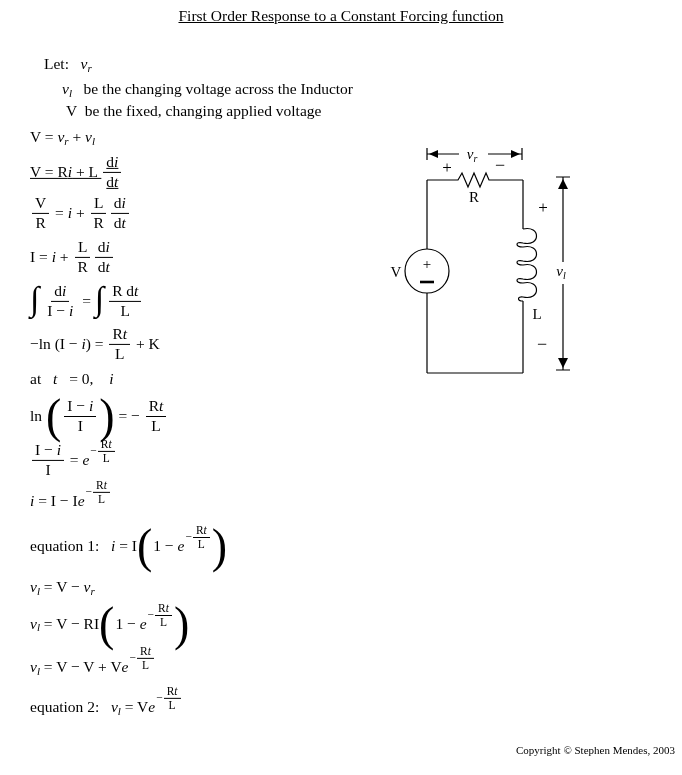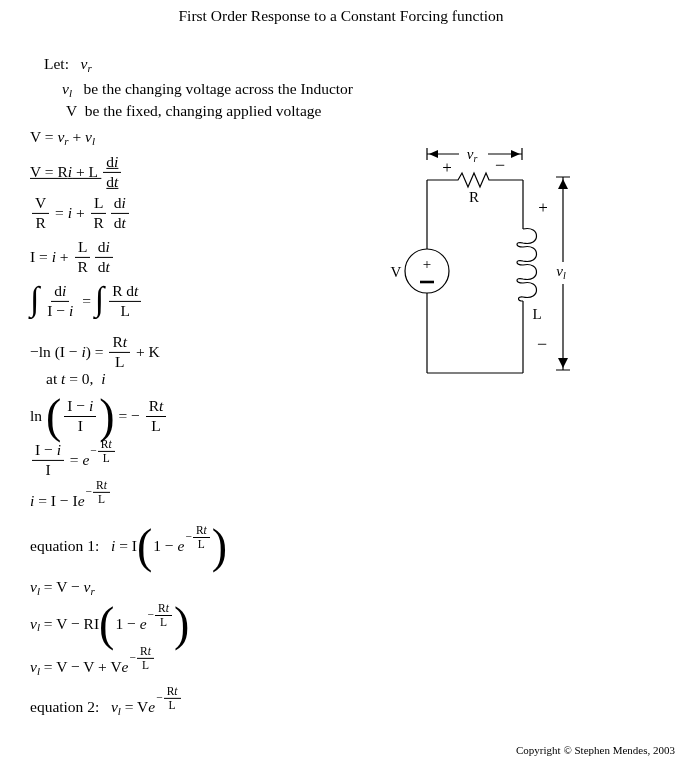--- a/index.html
+++ b/index.html
@@ -1,19 +1,19 @@
 <!DOCTYPE html>
 <html><head>
 <meta charset="utf-8">
 <style>
   html,body{margin:0;padding:0;background:#ffffff;}
   .page{position:relative;width:682px;height:775px;background:#ffffff;color:#000;
         font-family:"Liberation Serif",serif;overflow:hidden;}
   .title{position:absolute;top:7px;left:0;width:100%;text-align:center;
-         font-size:15.5px;white-space:pre;}
+         font-size:15.5px;text-decoration:underline;white-space:pre;}
   #lines{position:absolute;left:0;top:0;width:100%;height:100%;}
   .eq{position:absolute;transform:translateY(-50%);display:flex;align-items:center;
       font-size:15.5px;white-space:pre;line-height:1.2;}
   .mt{white-space:pre;}
   .mv{font-style:italic;white-space:pre;}
   .msub{font-style:italic;font-size:11px;transform:translateY(4px);}
   .mfrac{display:inline-flex;flex-direction:column;align-items:center;margin:0 2px;line-height:1.2;}
   .mnum{display:inline-flex;align-items:center;justify-content:center;
         border-bottom:1px solid #000;padding:0 3px;}
   .mden{display:inline-flex;align-items:center;justify-content:center;padding:0 3px;}
@@ -36,22 +36,22 @@
 
   <div id="lines">
       <div class="eq" style="left: 44px; top: 64px;"><span class="mt">Let:   </span><span class="mv">v</span><span class="msub">r</span></div>
       <div class="eq" style="left: 62px; top: 89px;"><span class="mv">v</span><span class="msub">l</span><span class="mt">   be the changing voltage across the Inductor</span></div>
       <div class="eq" style="left: 66px; top: 111px;"><span class="mt">V  be the fixed, changing applied voltage</span></div>
       <div class="eq" style="left: 30px; top: 137px;"><span class="mt">V = </span><span class="mv">v</span><span class="msub">r</span><span class="mt"> + </span><span class="mv">v</span><span class="msub">l</span></div>
       <div class="eq" style="left: 30px; top: 172px; text-decoration: underline;"><span class="mt">V = R</span><span class="mv">i</span><span class="mt"> + L </span><span class="mfrac"><span class="mnum"><span class="mt">d</span><span class="mv">i</span></span><span class="mden"><span class="mt">d</span><span class="mv">t</span></span></span></div>
       <div class="eq" style="left: 30px; top: 213px;"><span class="mfrac"><span class="mnum"><span class="mt">V</span></span><span class="mden"><span class="mt">R</span></span></span><span class="mt"> = </span><span class="mv">i</span><span class="mt"> + </span><span class="mfrac"><span class="mnum"><span class="mt">L</span></span><span class="mden"><span class="mt">R</span></span></span><span class="mfrac"><span class="mnum"><span class="mt">d</span><span class="mv">i</span></span><span class="mden"><span class="mt">d</span><span class="mv">t</span></span></span></div>
       <div class="eq" style="left: 30px; top: 257px;"><span class="mt">I = </span><span class="mv">i</span><span class="mt"> + </span><span class="mfrac"><span class="mnum"><span class="mt">L</span></span><span class="mden"><span class="mt">R</span></span></span><span class="mfrac"><span class="mnum"><span class="mt">d</span><span class="mv">i</span></span><span class="mden"><span class="mt">d</span><span class="mv">t</span></span></span></div>
       <div class="eq" style="left: 30px; top: 301px;"><span class="mint">∫</span><span class="mfrac"><span class="mnum"><span class="mt">d</span><span class="mv">i</span></span><span class="mden"><span class="mt">I − </span><span class="mv">i</span></span></span><span class="mt"> = </span><span class="mint">∫</span><span class="mfrac"><span class="mnum"><span class="mt">R d</span><span class="mv">t</span></span><span class="mden"><span class="mt">L</span></span></span></div>
-      <div class="eq" style="left: 30px; top: 352px; font-family: Liberation Serif, serif;"><span class="mt">−ln (I − </span><span class="mv">i</span><span class="mt">) = </span><span class="mfrac"><span class="mnum"><span class="mt">R</span><span class="mv">t</span></span><span class="mden"><span class="mt">L</span></span></span><span class="mt"> + K</span></div>
-      <div class="eq" style="left: 46px; top: 379px;"><span class="mt">at </span><span class="mv">t</span><span class="mt"> = 0,  </span><span class="mv">i</span></div>
+      <div class="eq" style="left: 30px; top: 344px; font-family: Liberation Serif, serif;"><span class="mt">−ln (I − </span><span class="mv">i</span><span class="mt">) = </span><span class="mfrac"><span class="mnum"><span class="mt">R</span><span class="mv">t</span></span><span class="mden"><span class="mt">L</span></span></span><span class="mt"> + K</span></div>
+      <div class="eq" style="left: 30px; top: 379px; gap: 8px;"><span class="mt">at </span><span class="mv">t</span><span class="mt"> = 0,  </span><span class="mv">i</span></div>
       <div class="eq" style="left: 30px; top: 416px;"><span class="mt">ln </span><span class="mparen"><span class="mbig">(</span><span class="mpc"><span class="mfrac"><span class="mnum"><span class="mt">I − </span><span class="mv">i</span></span><span class="mden"><span class="mt">I</span></span></span></span><span class="mbig">)</span></span><span class="mt"> = − </span><span class="mfrac"><span class="mnum"><span class="mt">R</span><span class="mv">t</span></span><span class="mden"><span class="mt">L</span></span></span></div>
       <div class="eq" style="left: 30px; top: 460px;"><span class="mfrac"><span class="mnum"><span class="mt">I − </span><span class="mv">i</span></span><span class="mden"><span class="mt">I</span></span></span><span class="mt"> = </span><span class="mv">e</span><span class="msup"><span class="mt">−</span><span class="mfrac"><span class="mnum"><span class="mt">R</span><span class="mv">t</span></span><span class="mden"><span class="mt">L</span></span></span></span></div>
       <div class="eq" style="left: 30px; top: 501px;"><span class="mv">i</span><span class="mt"> = I − I</span><span class="mv">e</span><span class="msup"><span class="mt">−</span><span class="mfrac"><span class="mnum"><span class="mt">R</span><span class="mv">t</span></span><span class="mden"><span class="mt">L</span></span></span></span></div>
       <div class="eq" style="left: 30px; top: 546px;"><span class="mt">equation 1:   </span><span class="mv">i</span><span class="mt"> = I</span><span class="mparen"><span class="mbig">(</span><span class="mpc"><span class="mt">1 − </span><span class="mv">e</span><span class="msup"><span class="mt">−</span><span class="mfrac"><span class="mnum"><span class="mt">R</span><span class="mv">t</span></span><span class="mden"><span class="mt">L</span></span></span></span></span><span class="mbig">)</span></span></div>
       <div class="eq" style="left: 30px; top: 587px;"><span class="mv">v</span><span class="msub">l</span><span class="mt"> = V − </span><span class="mv">v</span><span class="msub">r</span></div>
       <div class="eq" style="left: 30px; top: 624px;"><span class="mv">v</span><span class="msub">l</span><span class="mt"> = V − RI</span><span class="mparen"><span class="mbig">(</span><span class="mpc"><span class="mt">1 − </span><span class="mv">e</span><span class="msup"><span class="mt">−</span><span class="mfrac"><span class="mnum"><span class="mt">R</span><span class="mv">t</span></span><span class="mden"><span class="mt">L</span></span></span></span></span><span class="mbig">)</span></span></div>
       <div class="eq" style="left: 30px; top: 667px;"><span class="mv">v</span><span class="msub">l</span><span class="mt"> = V − V + V</span><span class="mv">e</span><span class="msup"><span class="mt">−</span><span class="mfrac"><span class="mnum"><span class="mt">R</span><span class="mv">t</span></span><span class="mden"><span class="mt">L</span></span></span></span></div>
       <div class="eq" style="left: 30px; top: 707px;"><span class="mt">equation 2:   </span><span class="mv">v</span><span class="msub">l</span><span class="mt"> = V</span><span class="mv">e</span><span class="msup"><span class="mt">−</span><span class="mfrac"><span class="mnum"><span class="mt">R</span><span class="mv">t</span></span><span class="mden"><span class="mt">L</span></span></span></span></div>
     </div>
 

